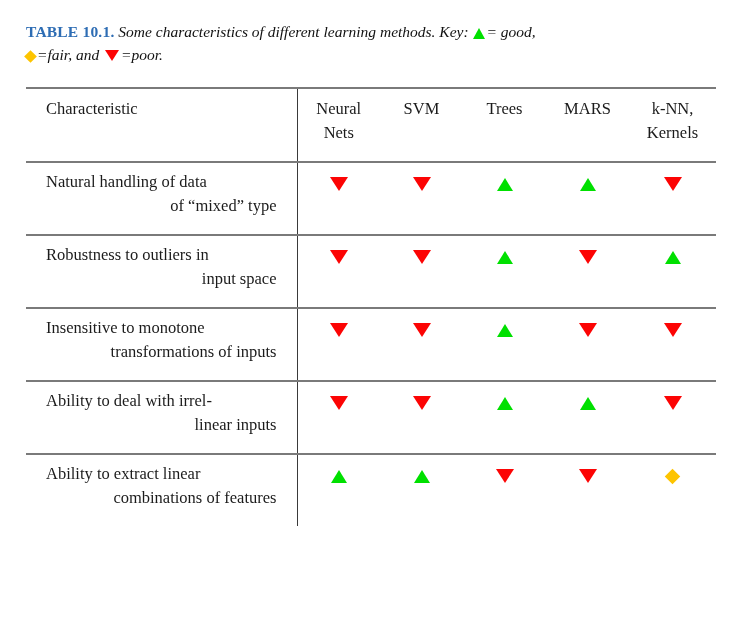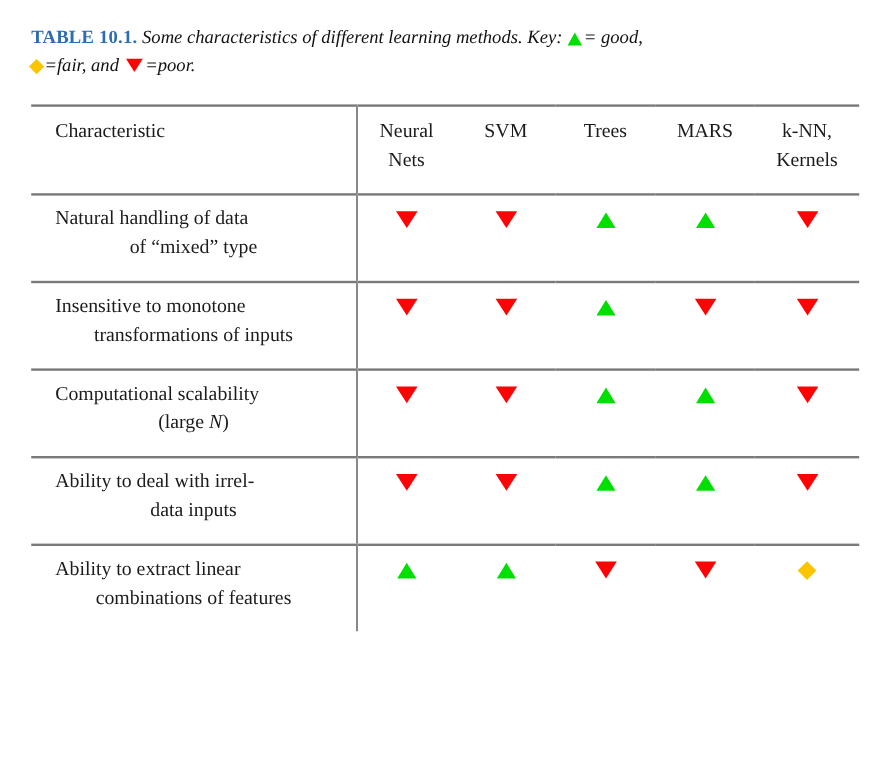--- a/index.html
+++ b/index.html
@@ -112,21 +112,21 @@
     text-justify: inter-word;
     padding: 7px 20px 8px 20px !important;
     color: #1b1b1b;
     hyphens: manual;
     margin-top: 32px;
   }
   .cell-char.hdr {
     text-align: left;
     padding-top: 8px !important;
   }
-  .cell-char .lastline { text-align: center; }
+  .cell-char .lastline { text-align: right; }
 
   .cell-hdr-m {
     font-size: 16.5px;
     line-height: 24px;
     text-align: center;
     padding: 8px 2px 8px 2px !important;
     color: #1b1b1b;
     margin-top: 20px;
   }
   .cell-hdr-m .l2 { display: block; }
@@ -184,44 +184,44 @@
               <div class="lastline">of “mixed” type</div>
             </td>
             <td class="cell-mark"><span class="mk mk-down"></span></td>
             <td class="cell-mark"><span class="mk mk-down"></span></td>
             <td class="cell-mark"><span class="mk mk-up"></span></td>
             <td class="cell-mark"><span class="mk mk-up"></span></td>
             <td class="cell-mark"><span class="mk mk-down"></span></td>
           </tr>
           <tr class="rule-mid">
             <td class="cell-char sep rowpad-2">
+              <div>Robustness to outliers in</div>
+              <div class="lastline">input space</div>
+            </td>
+            <td class="cell-mark"><span class="mk mk-down"></span></td>
+            <td class="cell-mark"><span class="mk mk-down"></span></td>
+            <td class="cell-mark"><span class="mk mk-up"></span></td>
+            <td class="cell-mark"><span class="mk mk-down"></span></td>
+            <td class="cell-mark"><span class="mk mk-up"></span></td>
+          </tr>
+          <tr class="rule-mid">
+            <td class="cell-char sep rowpad-2">
               <div>Insensitive to monotone</div>
               <div class="lastline">transformations of inputs</div>
             </td>
             <td class="cell-mark"><span class="mk mk-down"></span></td>
             <td class="cell-mark"><span class="mk mk-down"></span></td>
             <td class="cell-mark"><span class="mk mk-up"></span></td>
             <td class="cell-mark"><span class="mk mk-down"></span></td>
             <td class="cell-mark"><span class="mk mk-down"></span></td>
           </tr>
           <tr class="rule-mid">
             <td class="cell-char sep rowpad-2">
-              <div>Computational scalability</div>
-              <div class="lastline">(large <span class="italic-n">N</span>)</div>
-            </td>
-            <td class="cell-mark"><span class="mk mk-down"></span></td>
-            <td class="cell-mark"><span class="mk mk-down"></span></td>
-            <td class="cell-mark"><span class="mk mk-up"></span></td>
-            <td class="cell-mark"><span class="mk mk-up"></span></td>
-            <td class="cell-mark"><span class="mk mk-down"></span></td>
-          </tr>
-          <tr class="rule-mid">
-            <td class="cell-char sep rowpad-2">
               <div>Ability to deal with irrel-</div>
-              <div class="lastline">data inputs</div>
+              <div class="lastline">linear inputs</div>
             </td>
             <td class="cell-mark"><span class="mk mk-down"></span></td>
             <td class="cell-mark"><span class="mk mk-down"></span></td>
             <td class="cell-mark"><span class="mk mk-up"></span></td>
             <td class="cell-mark"><span class="mk mk-up"></span></td>
             <td class="cell-mark"><span class="mk mk-down"></span></td>
           </tr>
           <tr class="rule-mid">
             <td class="cell-char sep rowpad-2">
               <div>Ability to extract linear</div>

